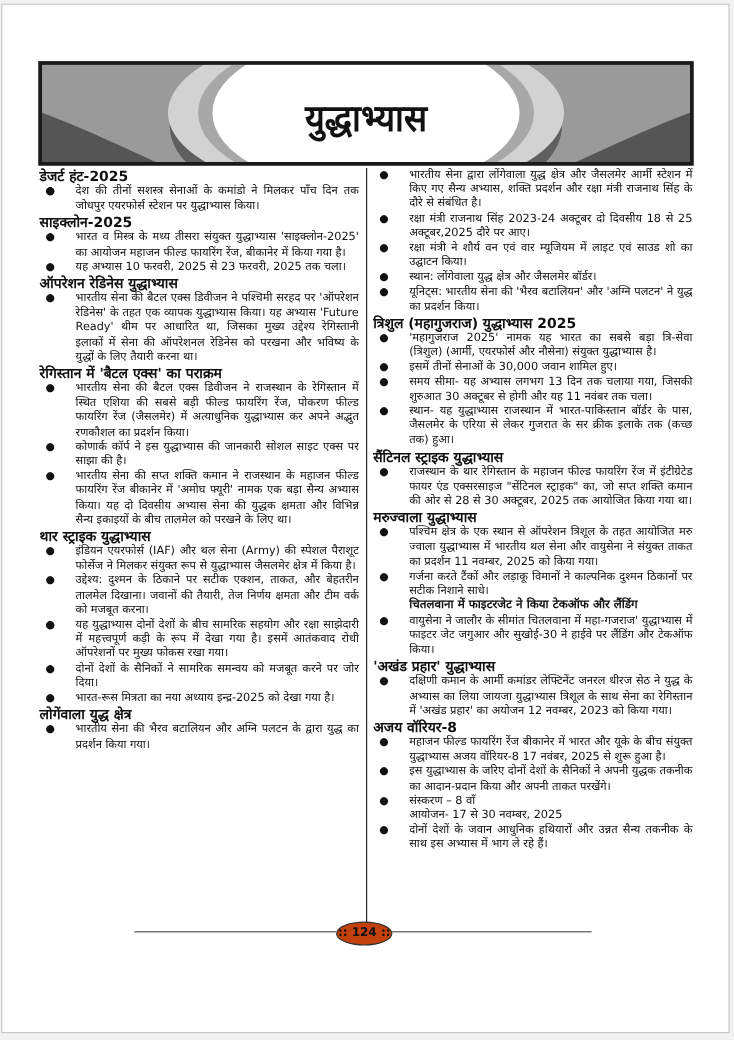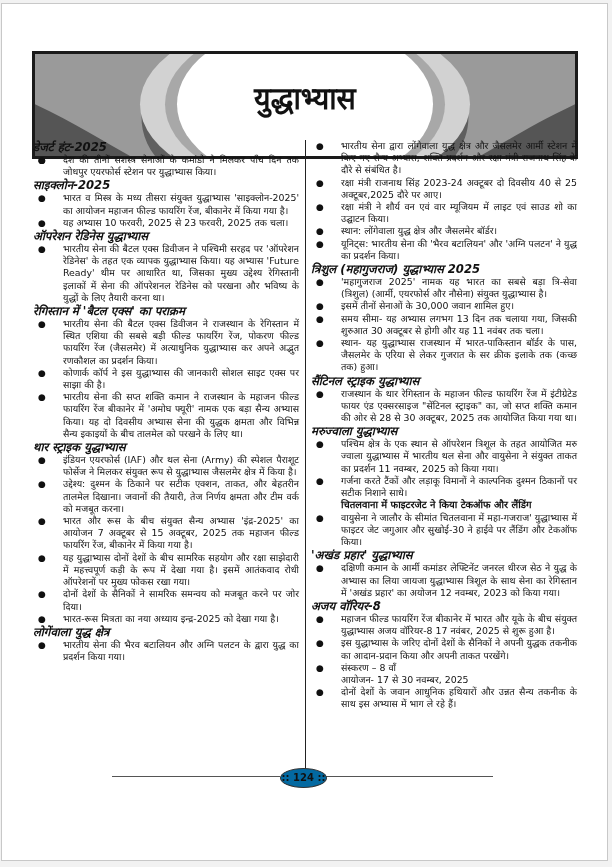--- a/index.html
+++ b/index.html
@@ -1,32 +1,32 @@
 <!DOCTYPE html>
 <html><head>
 <meta charset="utf-8">
 <style>
   html, body { margin:0; padding:0; background:#f2f2f2; }
   body { width:612px; height:867px; position:relative; overflow:hidden; font-family:"DejaVu Sans","Liberation Sans",sans-serif; color:#111; }
   .page { position:absolute; left:1px; top:3px; width:607px; height:858px; background:#fff; border:1px solid #c8c8c8; box-sizing:border-box; }
-  .banner { position:absolute; left:30px; top:47px; width:546px; height:108px; border:3px solid #1a1a1a; box-sizing:border-box; overflow:hidden; background:#6e6e6e; }
+  .banner { position:absolute; left:30px; top:47px; width:546px; height:87px; border:3px solid #1a1a1a; box-sizing:border-box; overflow:hidden; background:#6e6e6e; }
   .banner svg { position:absolute; left:0; top:0; width:100%; height:100%; }
   .banner-title { position:absolute; left:0; right:0; top:22px; text-align:center; font-size:31px; font-weight:bold; letter-spacing:0px; color:#111; font-family:"DejaVu Sans",sans-serif; transform:scaleX(0.92); }
   .col { position:absolute; top:136px; font-size:9.4px; line-height:12.2px; }
   .col-left { left:31px; width:266px; }
   .col-right { left:309px; width:266px; }
   .divider { position:absolute; left:303px; top:136px; width:1px; height:636px; background:#222; }
-  h3 { margin:0; padding:0; font-size:11.6px; line-height:14px; font-weight:bold; color:#111;font-style:italic; }
+  h3 { margin:0; padding:0; font-size:11.6px; line-height:14px; font-weight:bold; color:#111; }
   h4 { margin:0 0 0 30px; font-size:9.8px; line-height:12.5px; font-weight:bold; }
   ul { list-style:none; margin:0; padding:0; }
   li { position:relative; padding-left:30px; text-align:justify; margin:0; }
   li .bullet { position:absolute; left:5px; top:0; font-size:9px; }
   li b { font-weight:normal; }
   .footer-line { position:absolute; top:772px; height:1px; background:#555; }
-  .page-num { position:absolute; left:278px; top:764px; width:45px; height:18px; border:1px solid #333; border-radius:50%; background:#0369a1; text-align:center; font-size:10px; line-height:18px; font-weight:bold; }
+  .page-num { position:absolute; left:278px; top:764px; width:45px; height:18px; border:1px solid #333; border-radius:50%; background:#c2410c; text-align:center; font-size:10px; line-height:18px; font-weight:bold; }
 </style>
 </head>
 <body>
 
 <div class="page">
   <div class="banner">
     <svg viewBox="0 0 540 81" preserveAspectRatio="none">
       <rect x="0" y="0" width="540" height="81" fill="#5f5f5f"></rect>
       <path d="M0,0 L150,0 C105,20 95,55 120,81 L0,81 Z" fill="#9a9a9a"></path>
       <path d="M0,40 C40,55 70,70 95,81 L0,81 Z" fill="#555"></path>
@@ -76,38 +76,38 @@
       </div>
       <div>
         <h3>थार स्ट्राइक युद्धाभ्यास</h3>
         <ul>
           <li><span class="bullet">●</span><span>इंडियन एयरफोर्स (IAF) और थल सेना (Army) की स्पेशल पैराशूट फोर्सेज ने मिलकर संयुक्त रूप से युद्धाभ्यास जैसलमेर क्षेत्र में किया है।</span></li>
           <li><span class="bullet">●</span><b>उद्देश्य:</b><span> दुश्मन के ठिकाने पर सटीक एक्शन, ताकत, और बेहतरीन तालमेल दिखाना। जवानों की तैयारी, तेज निर्णय क्षमता और टीम वर्क को मजबूत करना।</span></li>
         </ul>
       </div>
       <div>
         <ul>
-          <li><span class="bullet">●</span><span>भारत और रूस के बीच संयुक्त सैन्य अभ्यास 'इंद्र-2025' का आयोजन 7 अक्टूबर से 15 अक्टूबर, 2025 तक महाजन फील्ड फायरिंग रेंज, बीकानेर में किया गया है।</span></li>
+          <li><span class="bullet">●</span></li>
           <li><span class="bullet">●</span><span>यह युद्धाभ्यास दोनों देशों के बीच सामरिक सहयोग और रक्षा साझेदारी में महत्त्वपूर्ण कड़ी के रूप में देखा गया है। इसमें आतंकवाद रोधी ऑपरेशनों पर मुख्य फोकस रखा गया।</span></li>
           <li><span class="bullet">●</span><span>दोनों देशों के सैनिकों ने सामरिक समन्वय को मजबूत करने पर जोर दिया।</span></li>
           <li><span class="bullet">●</span><span>भारत-रूस मित्रता का नया अध्याय इन्द्र-2025 को देखा गया है।</span></li>
         </ul>
       </div>
       <div>
         <h3>लोगेंवाला युद्ध क्षेत्र</h3>
         <ul>
           <li><span class="bullet">●</span><span>भारतीय सेना की भैरव बटालियन और अग्नि पलटन के द्वारा युद्ध का प्रदर्शन किया गया।</span></li>
         </ul>
       </div>
     </div>
   <div class="col col-right" id="right-col">
       <div>
         <ul>
           <li><span class="bullet">●</span><span>भारतीय सेना द्वारा लोंगेवाला युद्ध क्षेत्र और जैसलमेर आर्मी स्टेशन में किए गए सैन्य अभ्यास, शक्ति प्रदर्शन और रक्षा मंत्री राजनाथ सिंह के दौरे से संबंधित है।</span></li>
-          <li><span class="bullet">●</span><span>रक्षा मंत्री राजनाथ सिंह 2023-24 अक्टूबर दो दिवसीय 40 से 25 अक्टूबर,2025 दौरे पर आए।</span></li>
+          <li><span class="bullet">●</span><span>रक्षा मंत्री राजनाथ सिंह 2023-24 अक्टूबर दो दिवसीय 18 से 25 अक्टूबर,2025 दौरे पर आए।</span></li>
           <li><span class="bullet">●</span><span>रक्षा मंत्री ने शौर्य वन एवं वार म्यूजियम में लाइट एवं साउड शो का उद्घाटन किया।</span></li>
           <li><span class="bullet">●</span><b>स्थान:</b><span> लोंगेवाला युद्ध क्षेत्र और जैसलमेर बॉर्डर।</span></li>
           <li><span class="bullet">●</span><b>यूनिट्स:</b><span> भारतीय सेना की 'भैरव बटालियन' और 'अग्नि पलटन' ने युद्ध का प्रदर्शन किया।</span></li>
         </ul>
       </div>
       <div>
         <h3>त्रिशुल (महागुजराज) युद्धाभ्यास 2025</h3>
         <ul>
           <li><span class="bullet">●</span><span>'महागुजराज 2025' नामक यह भारत का सबसे बड़ा त्रि-सेवा (त्रिशुल) (आर्मी, एयरफोर्स और नौसेना) संयुक्त युद्धाभ्यास है।</span></li>
           <li><span class="bullet">●</span><span>इसमें तीनों सेनाओं के 30,000 जवान शामिल हुए।</span></li>

